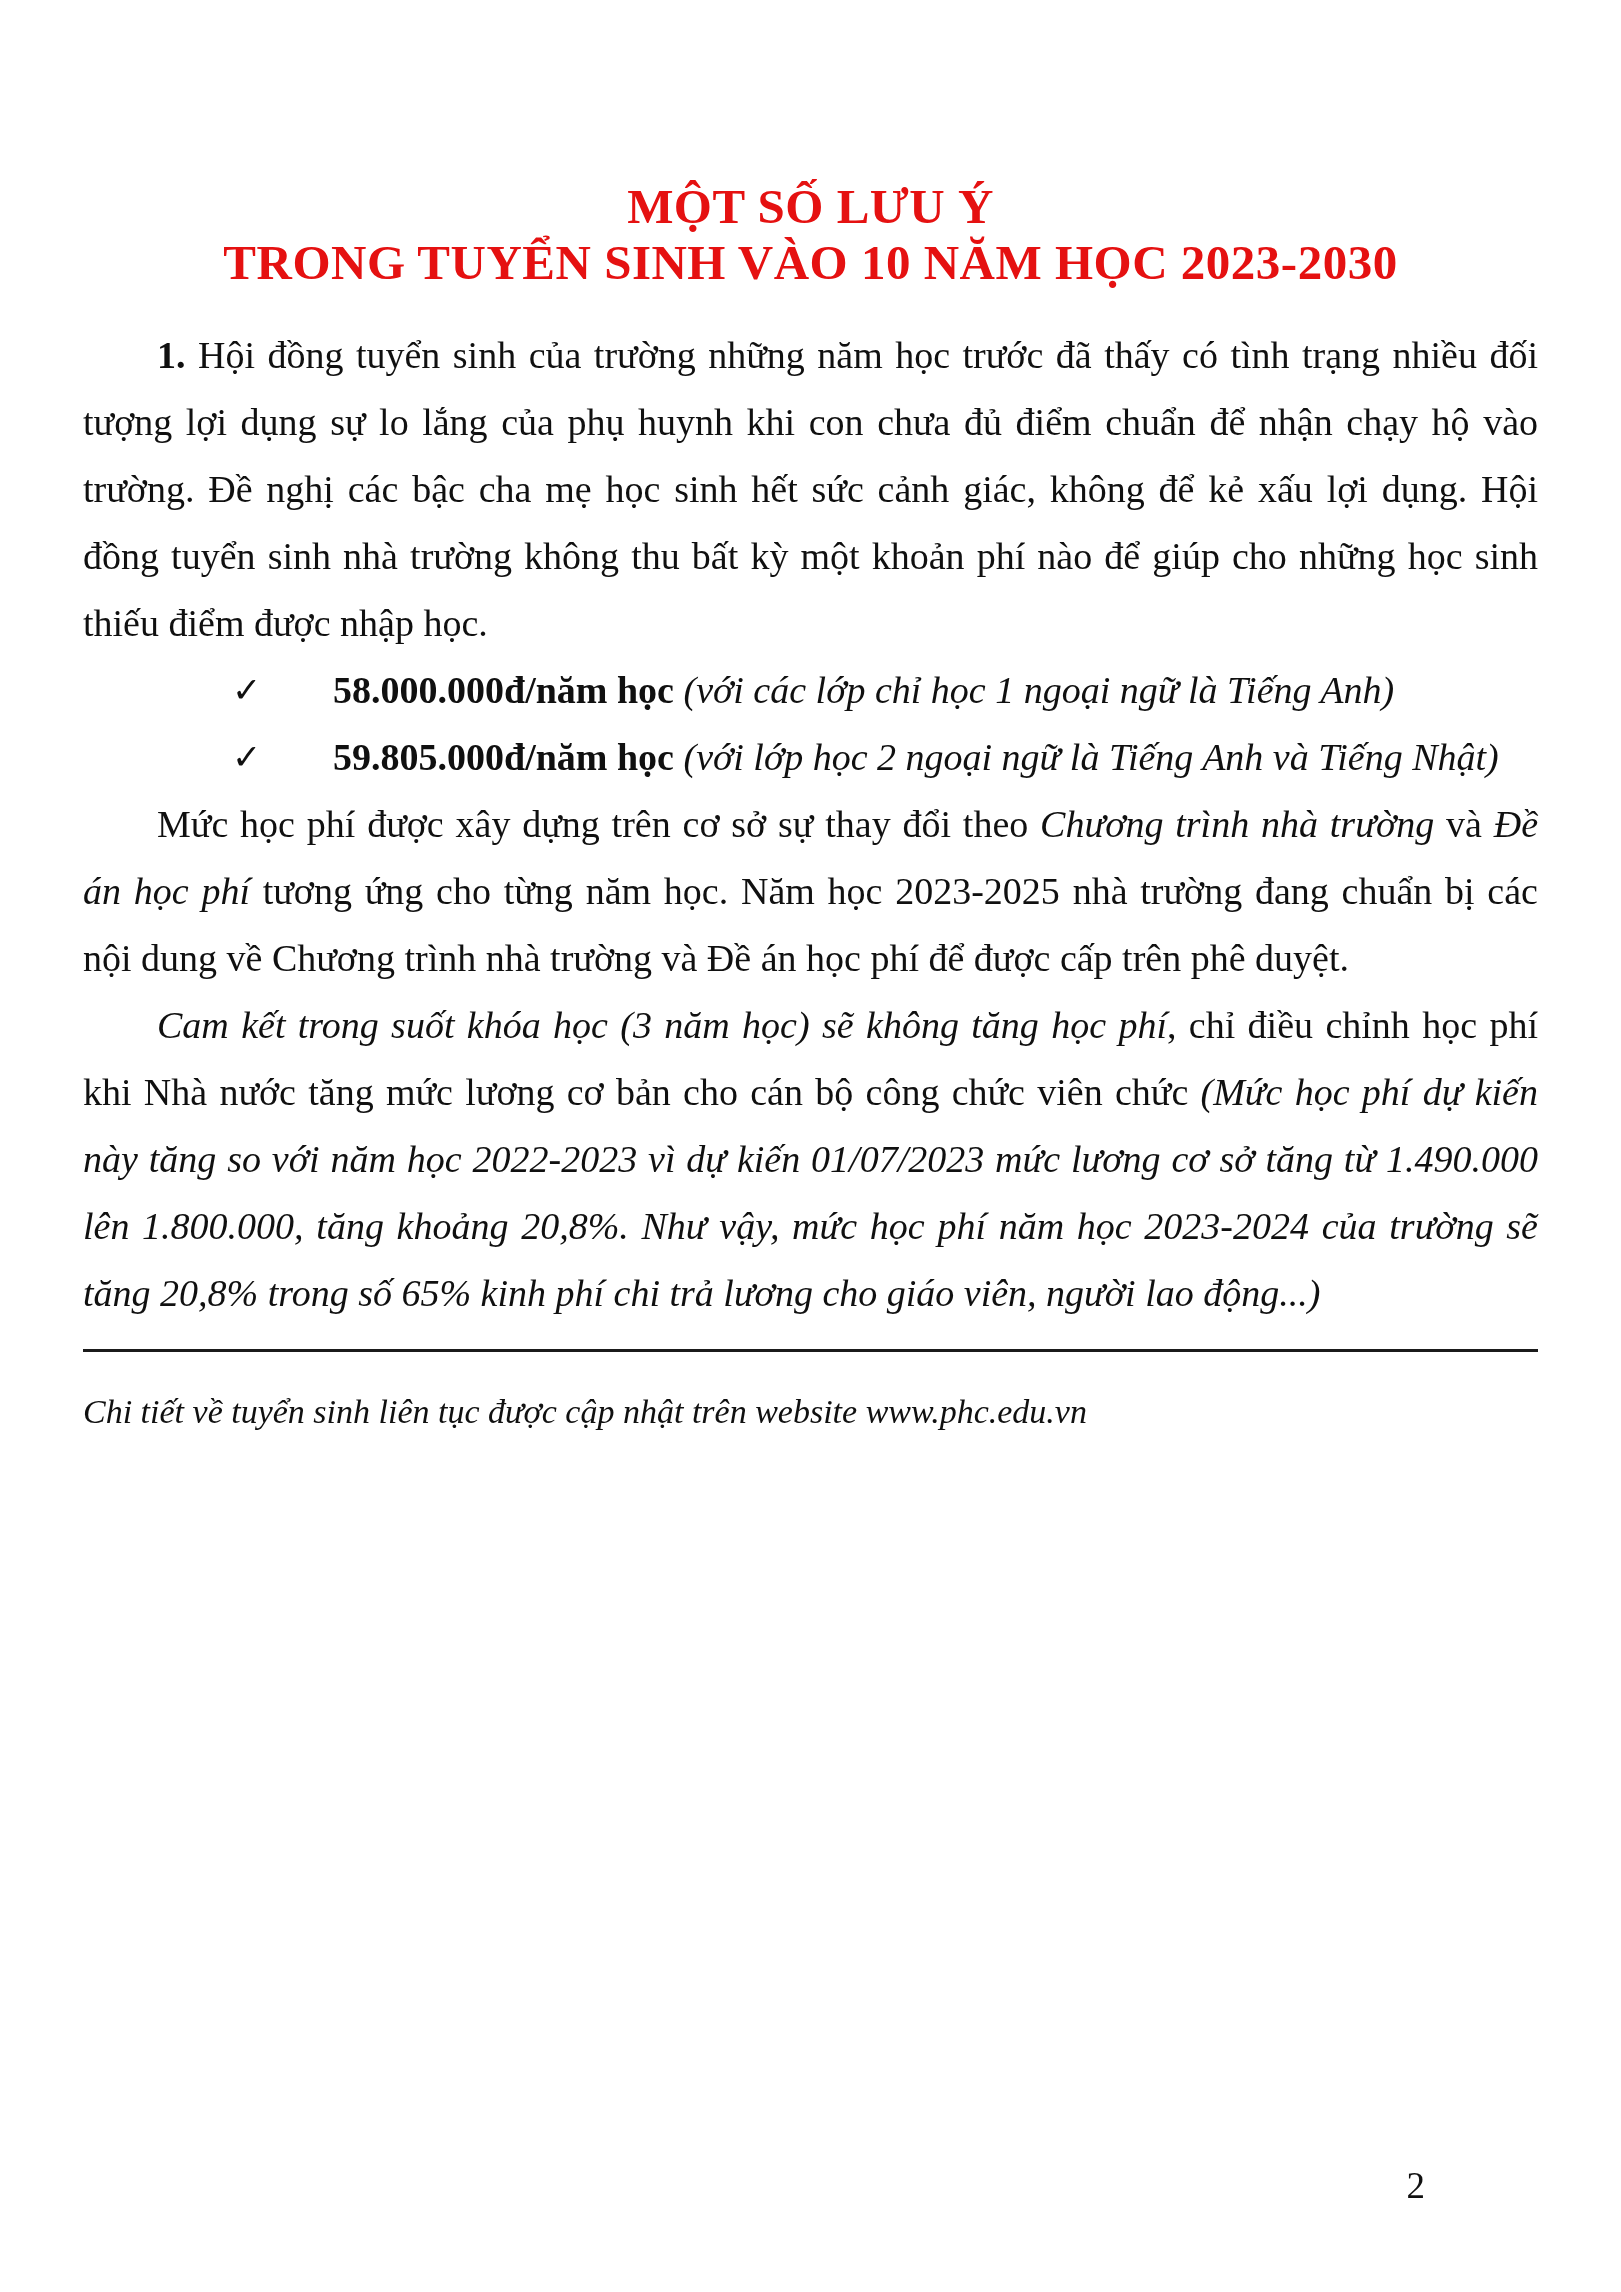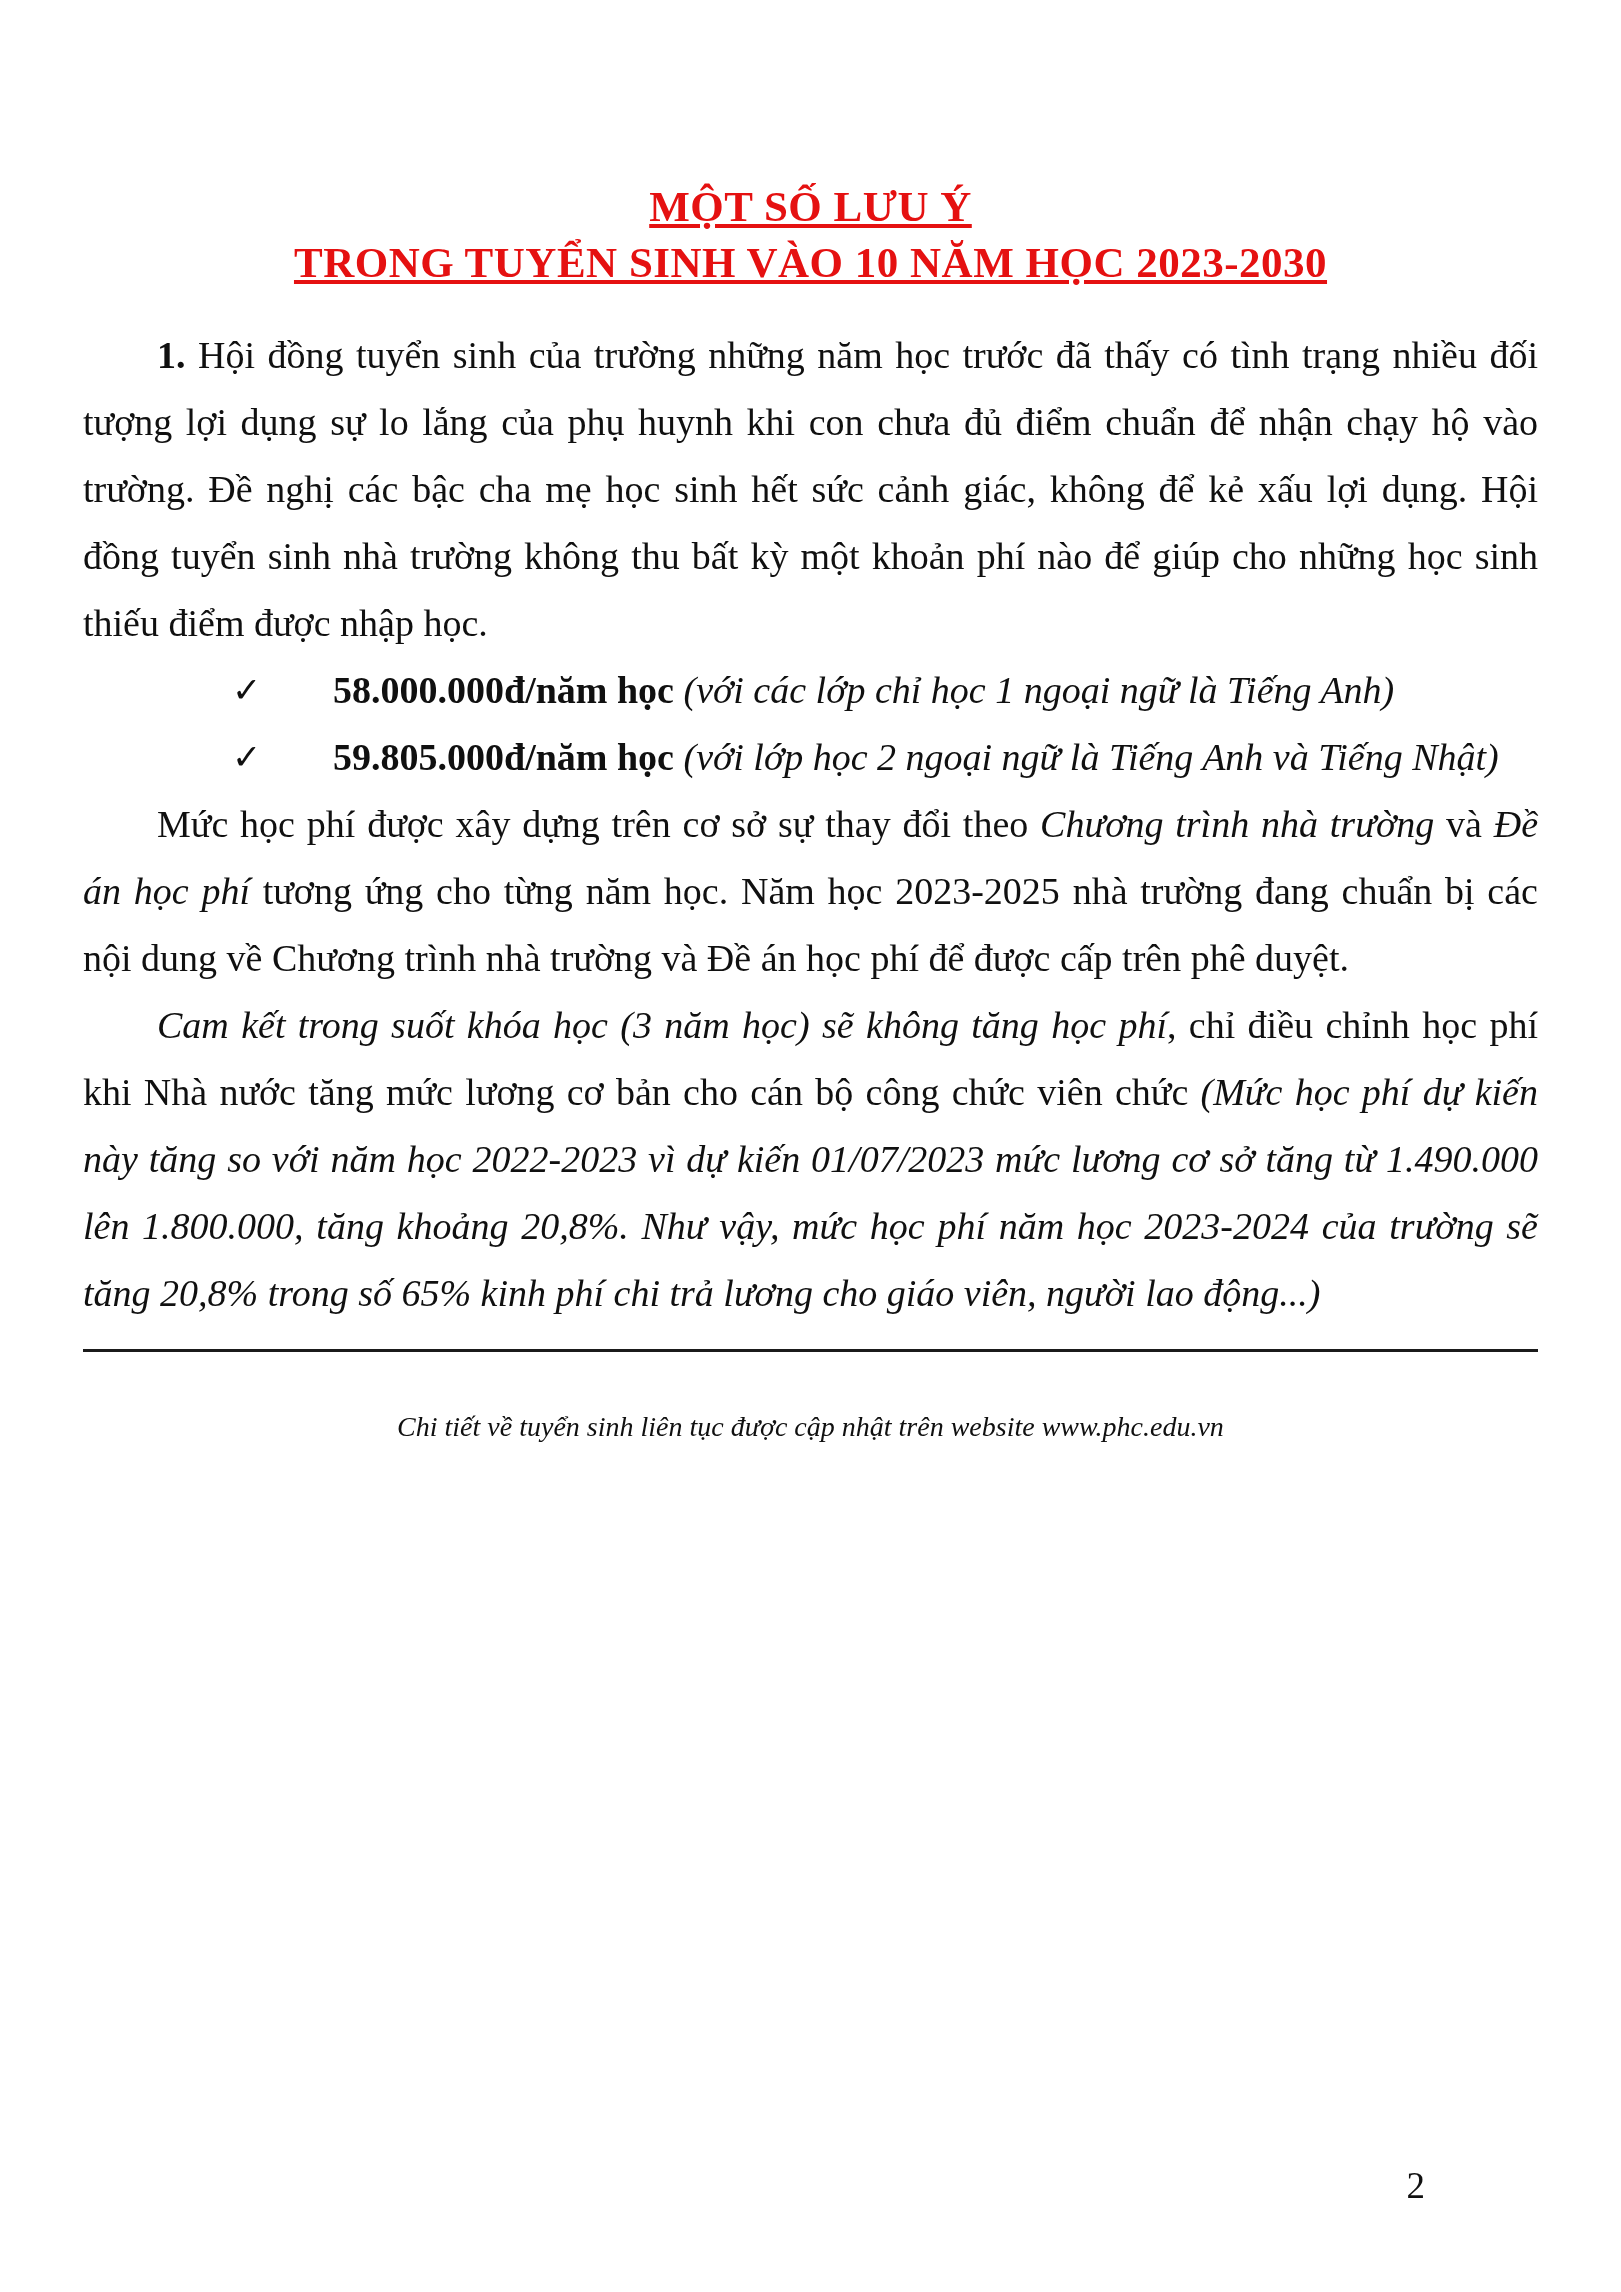--- a/index.html
+++ b/index.html
@@ -14,24 +14,23 @@
   }
   .content {
     position: absolute;
     left: 83px;
     right: 83px;
     top: 179px;
   }
   .doc-title {
     text-align: center;
     font-weight: bold;
-    font-size: 43px;
+    font-size: 49px;
     line-height: 56px;
     letter-spacing: 0.5px;
-    text-decoration: underline;
   }
   .bodytext {
     margin-top: 31px;
     font-size: 38px;
     line-height: 67px;
   }
   .bodytext p {
     margin: 0;
     text-align: justify;
   }
@@ -51,24 +50,23 @@
     font-family: "DejaVu Sans", sans-serif;
     font-weight: bold;
     font-size: 35px;
   }
   hr.divider {
     border: none;
     border-top: 3.9px solid #1b1b1b;
     margin: 21.6px 0 0 0;
   }
   .footer {
-    margin: 59px 0 0 0;
-    text-align: center;
+    margin: 41px 0 0 0;
     font-style: italic;
-    font-size: 28px;
+    font-size: 34px;
   }
   .page-number {
     position: absolute;
     right: 196px;
     top: 2164px;
     font-size: 37px;
   }
 </style>
 </head>
 <body>

